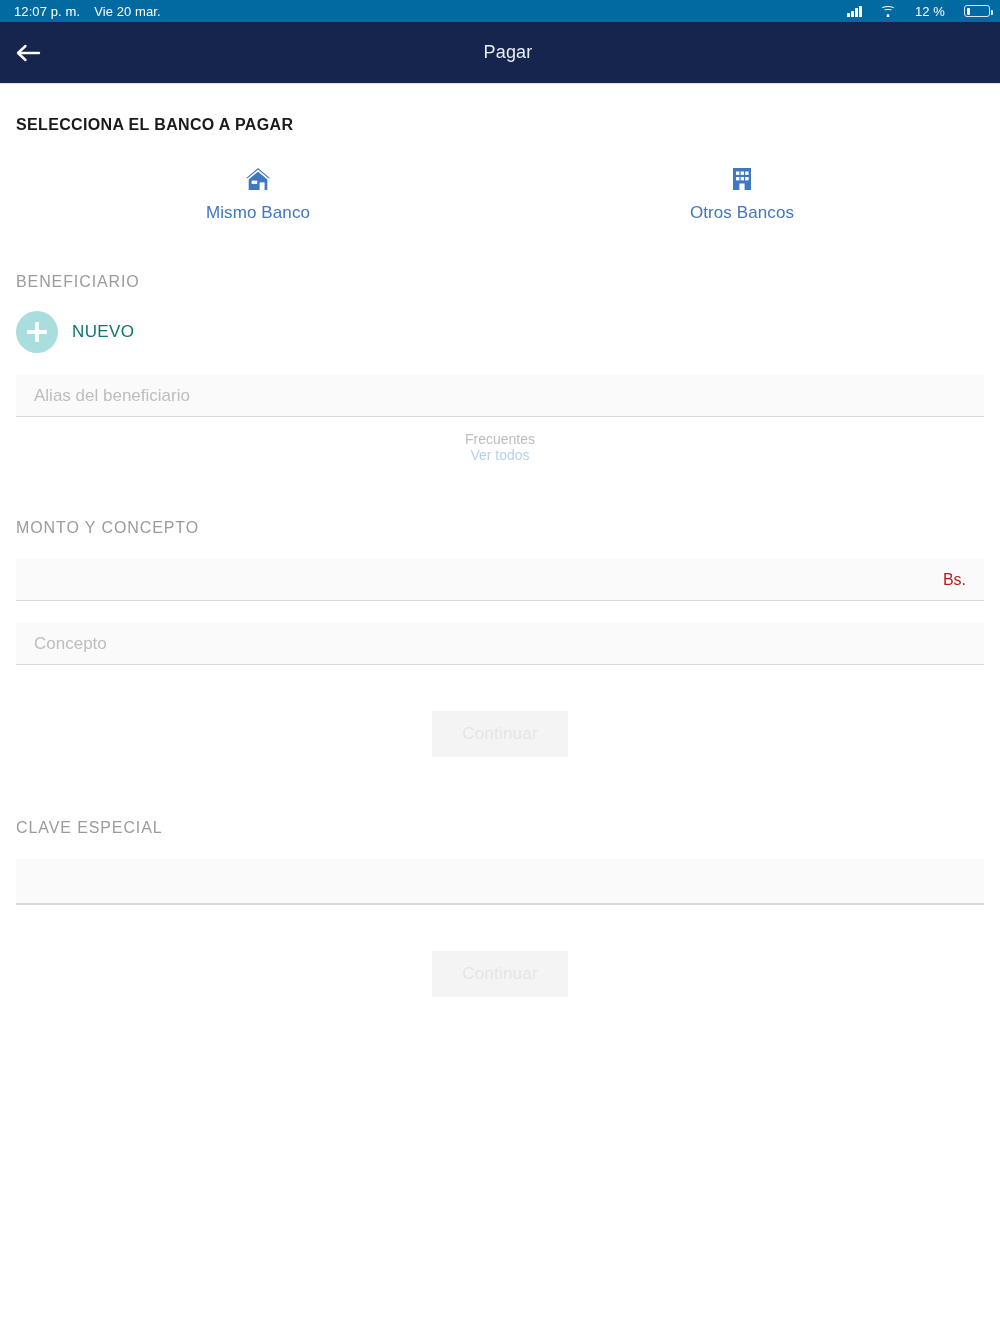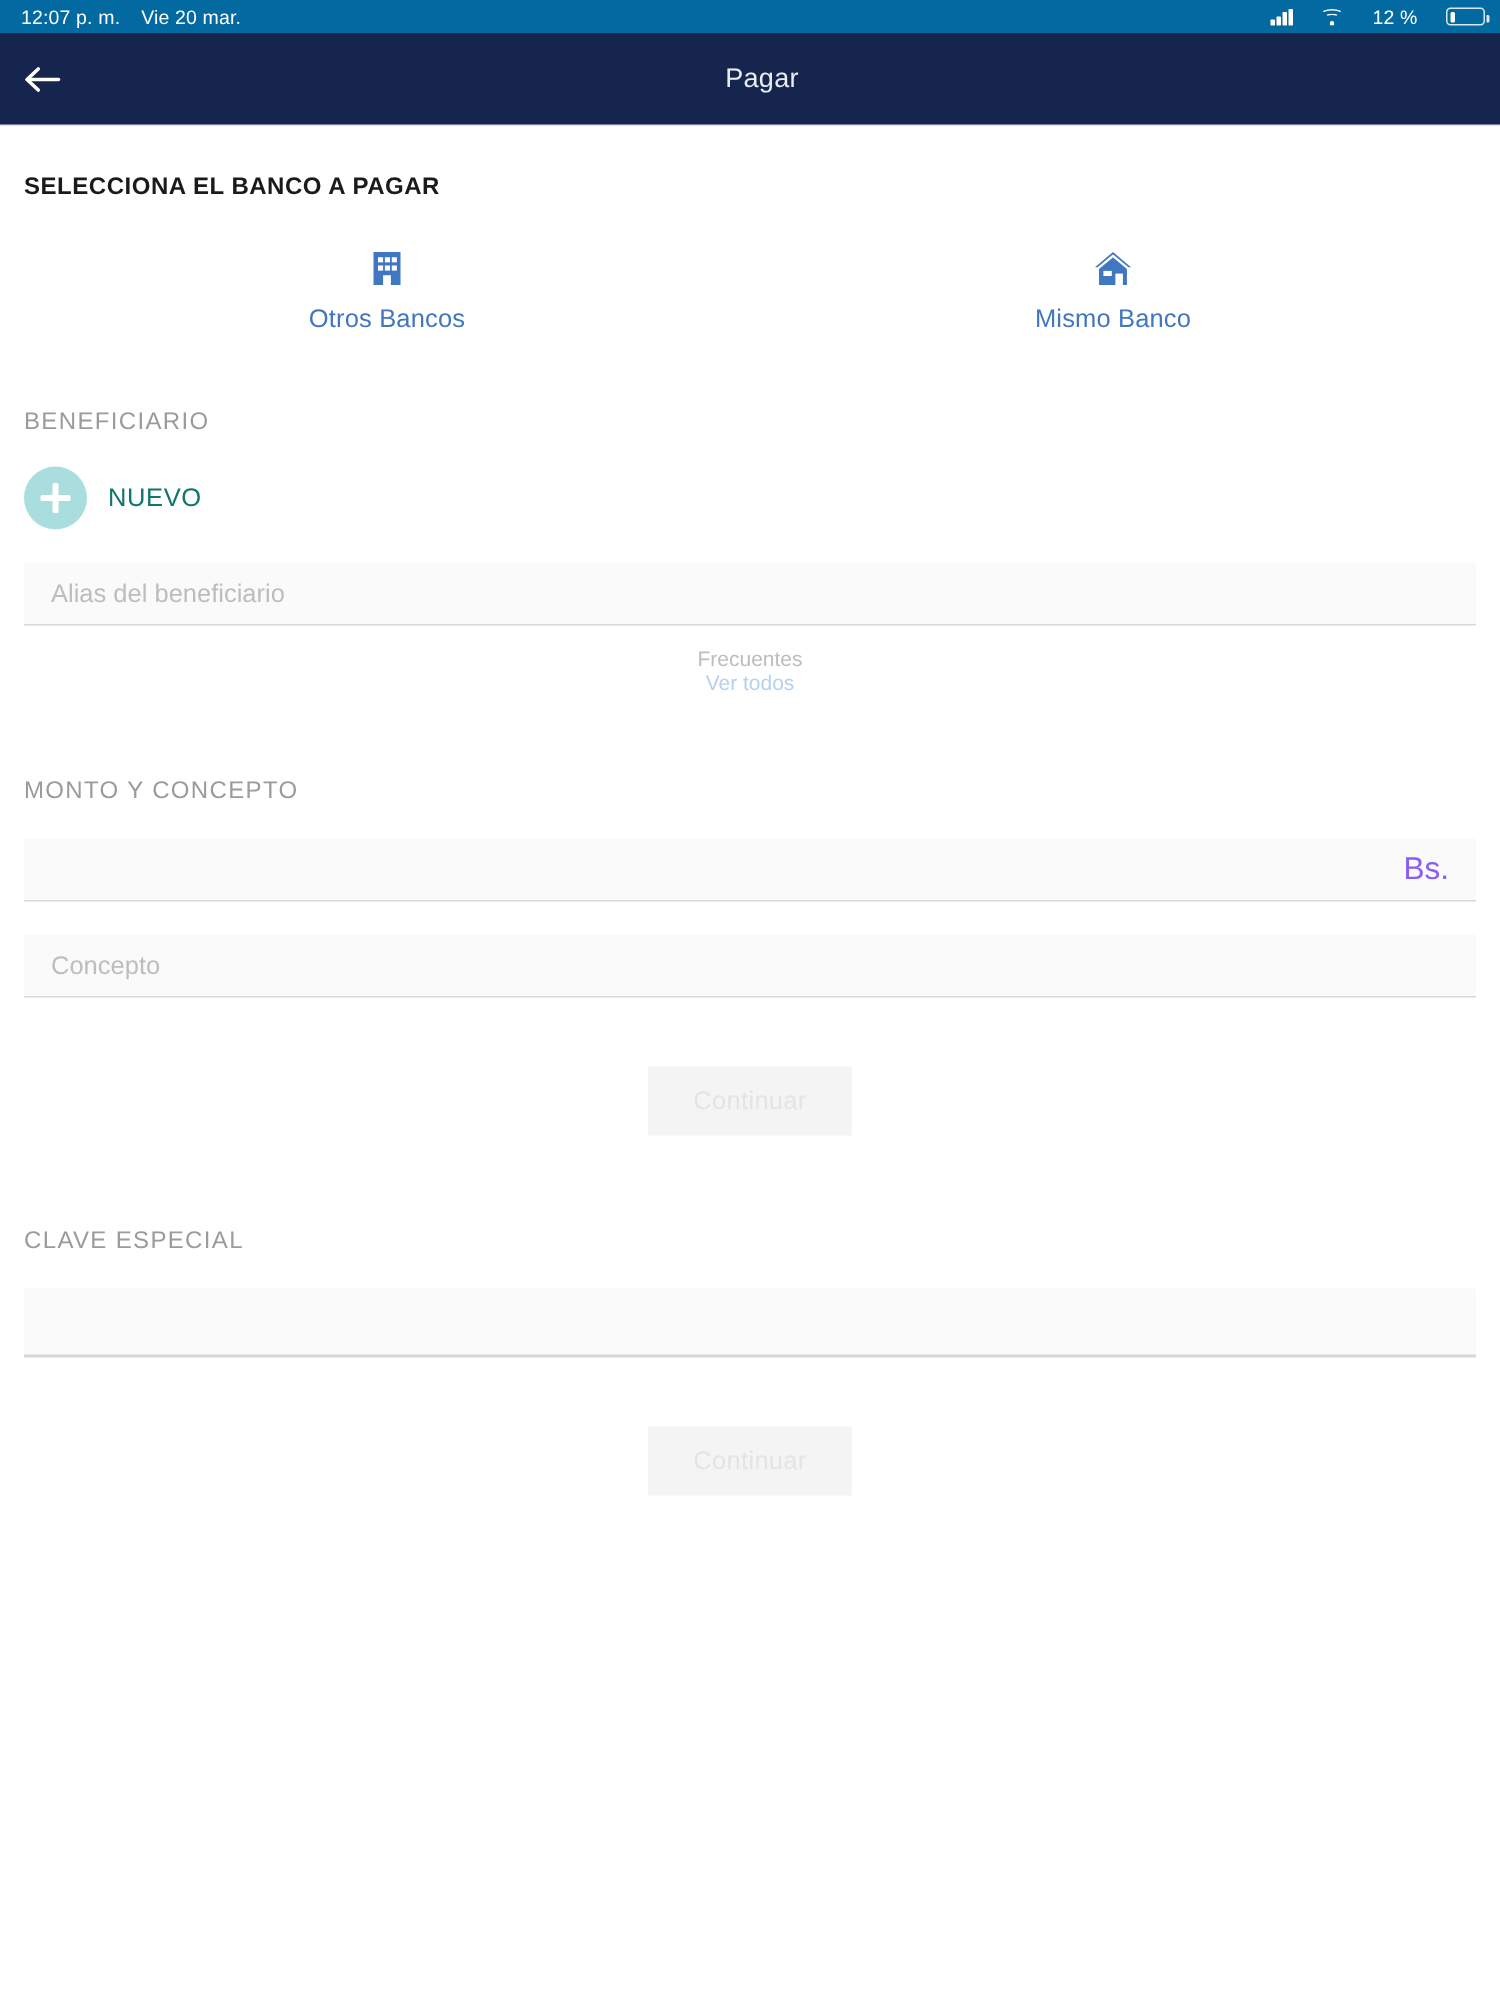--- a/index.html
+++ b/index.html
@@ -147,21 +147,21 @@
   }
   .field input {
     border: none; background: transparent; outline: none;
     font-family: "Liberation Sans", sans-serif;
     font-size: 17px; color: #4a4a4a;
     width: 100%; height: 100%;
   }
   .field input::placeholder { color: #bdbdbd; }
   .field.amount { margin-top: 22px; justify-content: flex-end; }
   .field.amount input { text-align: right; padding-right: 8px; }
-  .currency { font-size: 21px; color: #8b5cf6; }
+  .currency { font-size: 16px; color: #b91c1c; }
 
   .frecuentes-row {
     display: flex; align-items: center; justify-content: space-between;
     margin-top: 14px;
     flex-direction: column;
   }
   .frecuentes { font-size: 14px; color: #bdbdbd; }
   .ver-todos { font-size: 14px; color: #b6d0ef; cursor: pointer; }
 
   
@@ -222,47 +222,47 @@
 </div>
 
 <div class="content">
 
   <div class="head-title">SELECCIONA EL BANCO A PAGAR</div>
 
   <div class="bank-row">
 
     <div class="bank-option">
       <span class="bank-icon">
+        <svg width="28" height="26" viewBox="0 0 28 26">
+          <path d="M14 2 L26 12.2 L23.3 12.2 L23.3 24 L4.7 24 L4.7 12.2 L2 12.2 Z" fill="#4176c0"></path>
+          <path d="M14 4.6 L23.6 12.6" fill="none" stroke="#ffffff" stroke-width="1.6" stroke-linecap="round"></path>
+          <path d="M14 4.6 L4.4 12.6" fill="none" stroke="#ffffff" stroke-width="1.6" stroke-linecap="round"></path>
+          <rect x="7.6" y="14.6" width="5.6" height="3.4" fill="#ffffff"></rect>
+          <rect x="15.6" y="16.4" width="5" height="7.6" fill="#ffffff"></rect>
+        </svg>
+      </span>
+      <span class="bank-label">Mismo Banco</span>
+    </div>
+
+    <div class="bank-option">
+      <span class="bank-icon">
         <svg width="24" height="26" viewBox="0 0 24 26">
           <rect x="3" y="2" width="18" height="22" fill="#4176c0"></rect>
           <rect x="6" y="5.5" width="3.4" height="3.4" fill="#ffffff"></rect>
           <rect x="10.6" y="5.5" width="3.4" height="3.4" fill="#ffffff"></rect>
           <rect x="15.2" y="5.5" width="3.4" height="3.4" fill="#ffffff"></rect>
           <rect x="6" y="11" width="3.4" height="3.4" fill="#ffffff"></rect>
           <rect x="10.6" y="11" width="3.4" height="3.4" fill="#ffffff"></rect>
           <rect x="15.2" y="11" width="3.4" height="3.4" fill="#ffffff"></rect>
           <rect x="9.4" y="17.5" width="5.2" height="6.5" fill="#ffffff"></rect>
         </svg>
       </span>
       <span class="bank-label">Otros Bancos</span>
     </div>
 
-    <div class="bank-option">
-      <span class="bank-icon">
-        <svg width="28" height="26" viewBox="0 0 28 26">
-          <path d="M14 2 L26 12.2 L23.3 12.2 L23.3 24 L4.7 24 L4.7 12.2 L2 12.2 Z" fill="#4176c0"></path>
-          <path d="M14 4.6 L23.6 12.6" fill="none" stroke="#ffffff" stroke-width="1.6" stroke-linecap="round"></path>
-          <path d="M14 4.6 L4.4 12.6" fill="none" stroke="#ffffff" stroke-width="1.6" stroke-linecap="round"></path>
-          <rect x="7.6" y="14.6" width="5.6" height="3.4" fill="#ffffff"></rect>
-          <rect x="15.6" y="16.4" width="5" height="7.6" fill="#ffffff"></rect>
-        </svg>
-      </span>
-      <span class="bank-label">Mismo Banco</span>
-    </div>
-
   </div>
 
   <div class="sec-beneficiario">
     <div class="section-title">BENEFICIARIO</div>
 
     <div class="new-row">
       <span class="plus-circle"></span>
       <span class="new-label">NUEVO</span>
     </div>
 

